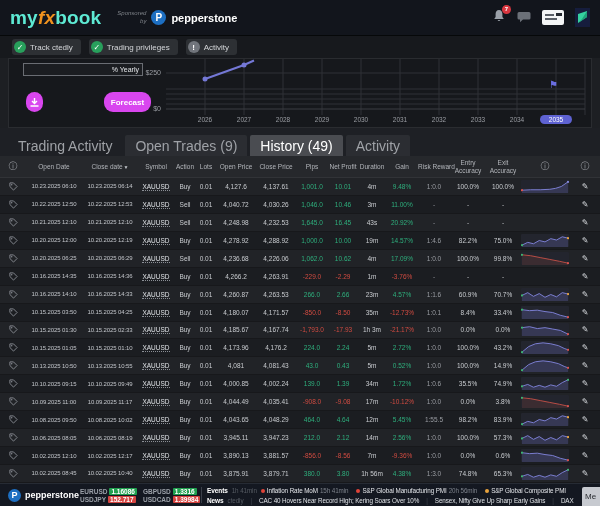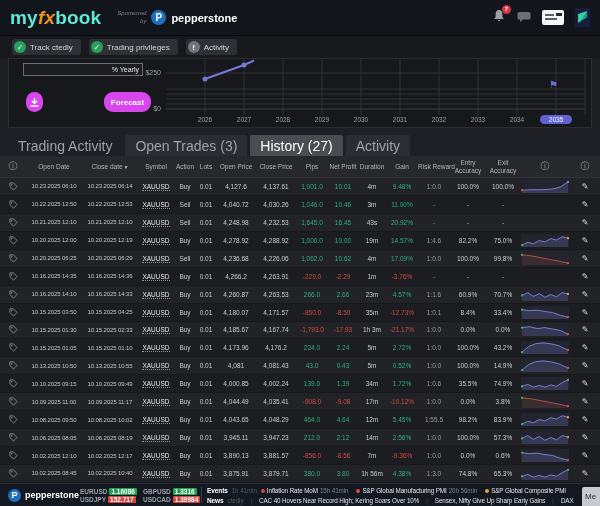--- a/index.html
+++ b/index.html
@@ -207,22 +207,22 @@
         <span class="year" style="left: 375px;">2031</span>
         <span class="year" style="left: 414px;">2032</span>
         <span class="year" style="left: 453px;">2033</span>
         <span class="year" style="left: 492px;">2034</span>
         <span class="year year-hl" style="left: 531px;">2035</span>
       </div>
   </div>
 
   <div class="tabs">
     <div class="tab plain">Trading Activity</div>
-    <div class="tab">Open Trades (3)</div>
-    <div class="tab active">History (27)</div>
+    <div class="tab">Open Trades (9)</div>
+    <div class="tab active">History (49)</div>
     <div class="tab">Activity</div>
   </div>
 
   <div class="thead grid-cols">
     <div class="th"><span class="info-i">ⓘ</span></div>
     <div class="th">Open Date</div>
     <div class="th"><span>Close date</span><span class="sorter">▼</span></div>
     <div class="th">Symbol</div>
     <div class="th">Action</div>
     <div class="th">Lots</div>

